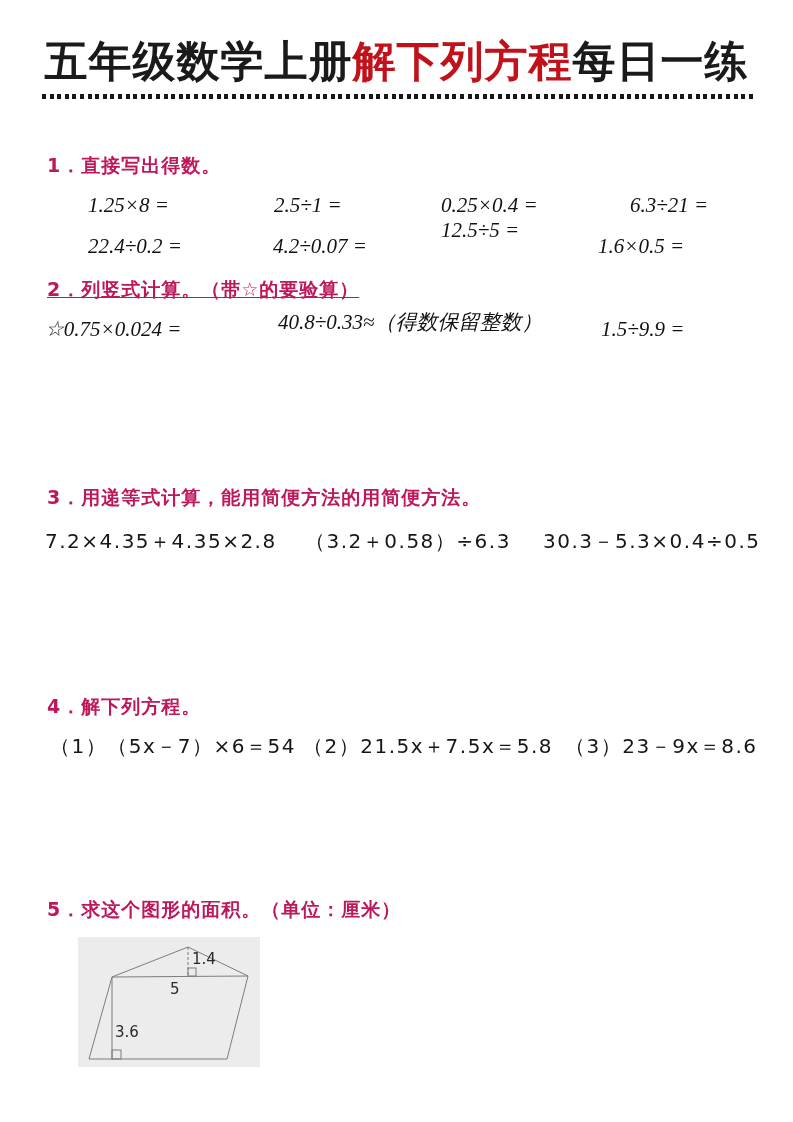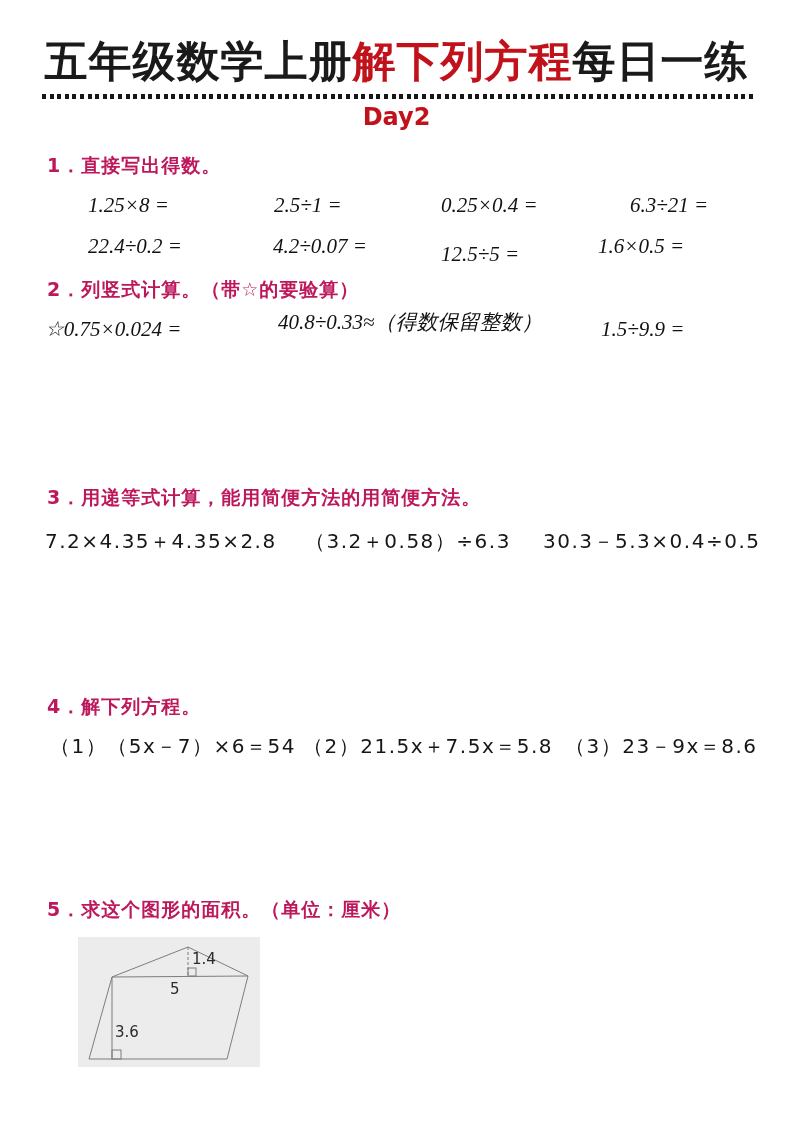--- a/index.html
+++ b/index.html
@@ -64,36 +64,35 @@
     color:#4d4d4d;
   }
 </style>
 </head>
 <body>
 
 <div class="page">
 
   <div class="title"><span>五年级数学上册</span><span class="red">解下列方程</span><span>每日一练</span></div>
   <div class="dotted"></div>
-  <div class="day">Day2</div>
 
   <div>
     <div class="qhead" style="top:153px; left:47px;">1．直接写出得数。</div>
     <span class="expr serif" style="top:193px; left:88px;">1.25×8 =</span>
     <span class="expr serif" style="top:193px; left:274px;">2.5÷1 =</span>
     <span class="expr serif" style="top:193px; left:441px;">0.25×0.4 =</span>
     <span class="expr serif" style="top:193px; left:630px;">6.3÷21 =</span>
     <span class="expr serif" style="top:234px; left:88px;">22.4÷0.2 =</span>
     <span class="expr serif" style="top:234px; left:273px;">4.2÷0.07 =</span>
-    <span class="expr serif" style="top:242px; left:441px;">12.5÷5 =</span>
+    <span class="expr serif" style="top:218px; left:441px;">12.5÷5 =</span>
     <span class="expr serif" style="top:234px; left:598px;">1.6×0.5 =</span>
   </div>
 
   <div>
-    <div class="qhead" style="top:277px; left:47px;">2．列竖式计算。（带☆的要验算）</div>
+    <div class="qhead" style="top:277px; left:47px;text-decoration:underline;">2．列竖式计算。（带☆的要验算）</div>
     <span class="expr serif" style="top:317px; left:45px;">☆0.75×0.024 =</span>
     <span class="expr serif" style="top:308px; left:278px;">40.8÷0.33≈（得数保留整数）</span>
     <span class="expr serif" style="top:317px; left:601px;">1.5÷9.9 =</span>
   </div>
 
   <div>
     <div class="qhead" style="top:485px; left:47px;">3．用递等式计算，能用简便方法的用简便方法。</div>
     <span class="expr calc" style="top:528px; left:45px;">7.2×4.35＋4.35×2.8</span>
     <span class="expr calc" style="top:528px; left:305px;">（3.2＋0.58）÷6.3</span>
     <span class="expr calc" style="top:528px; left:543px;">30.3－5.3×0.4÷0.5</span>

